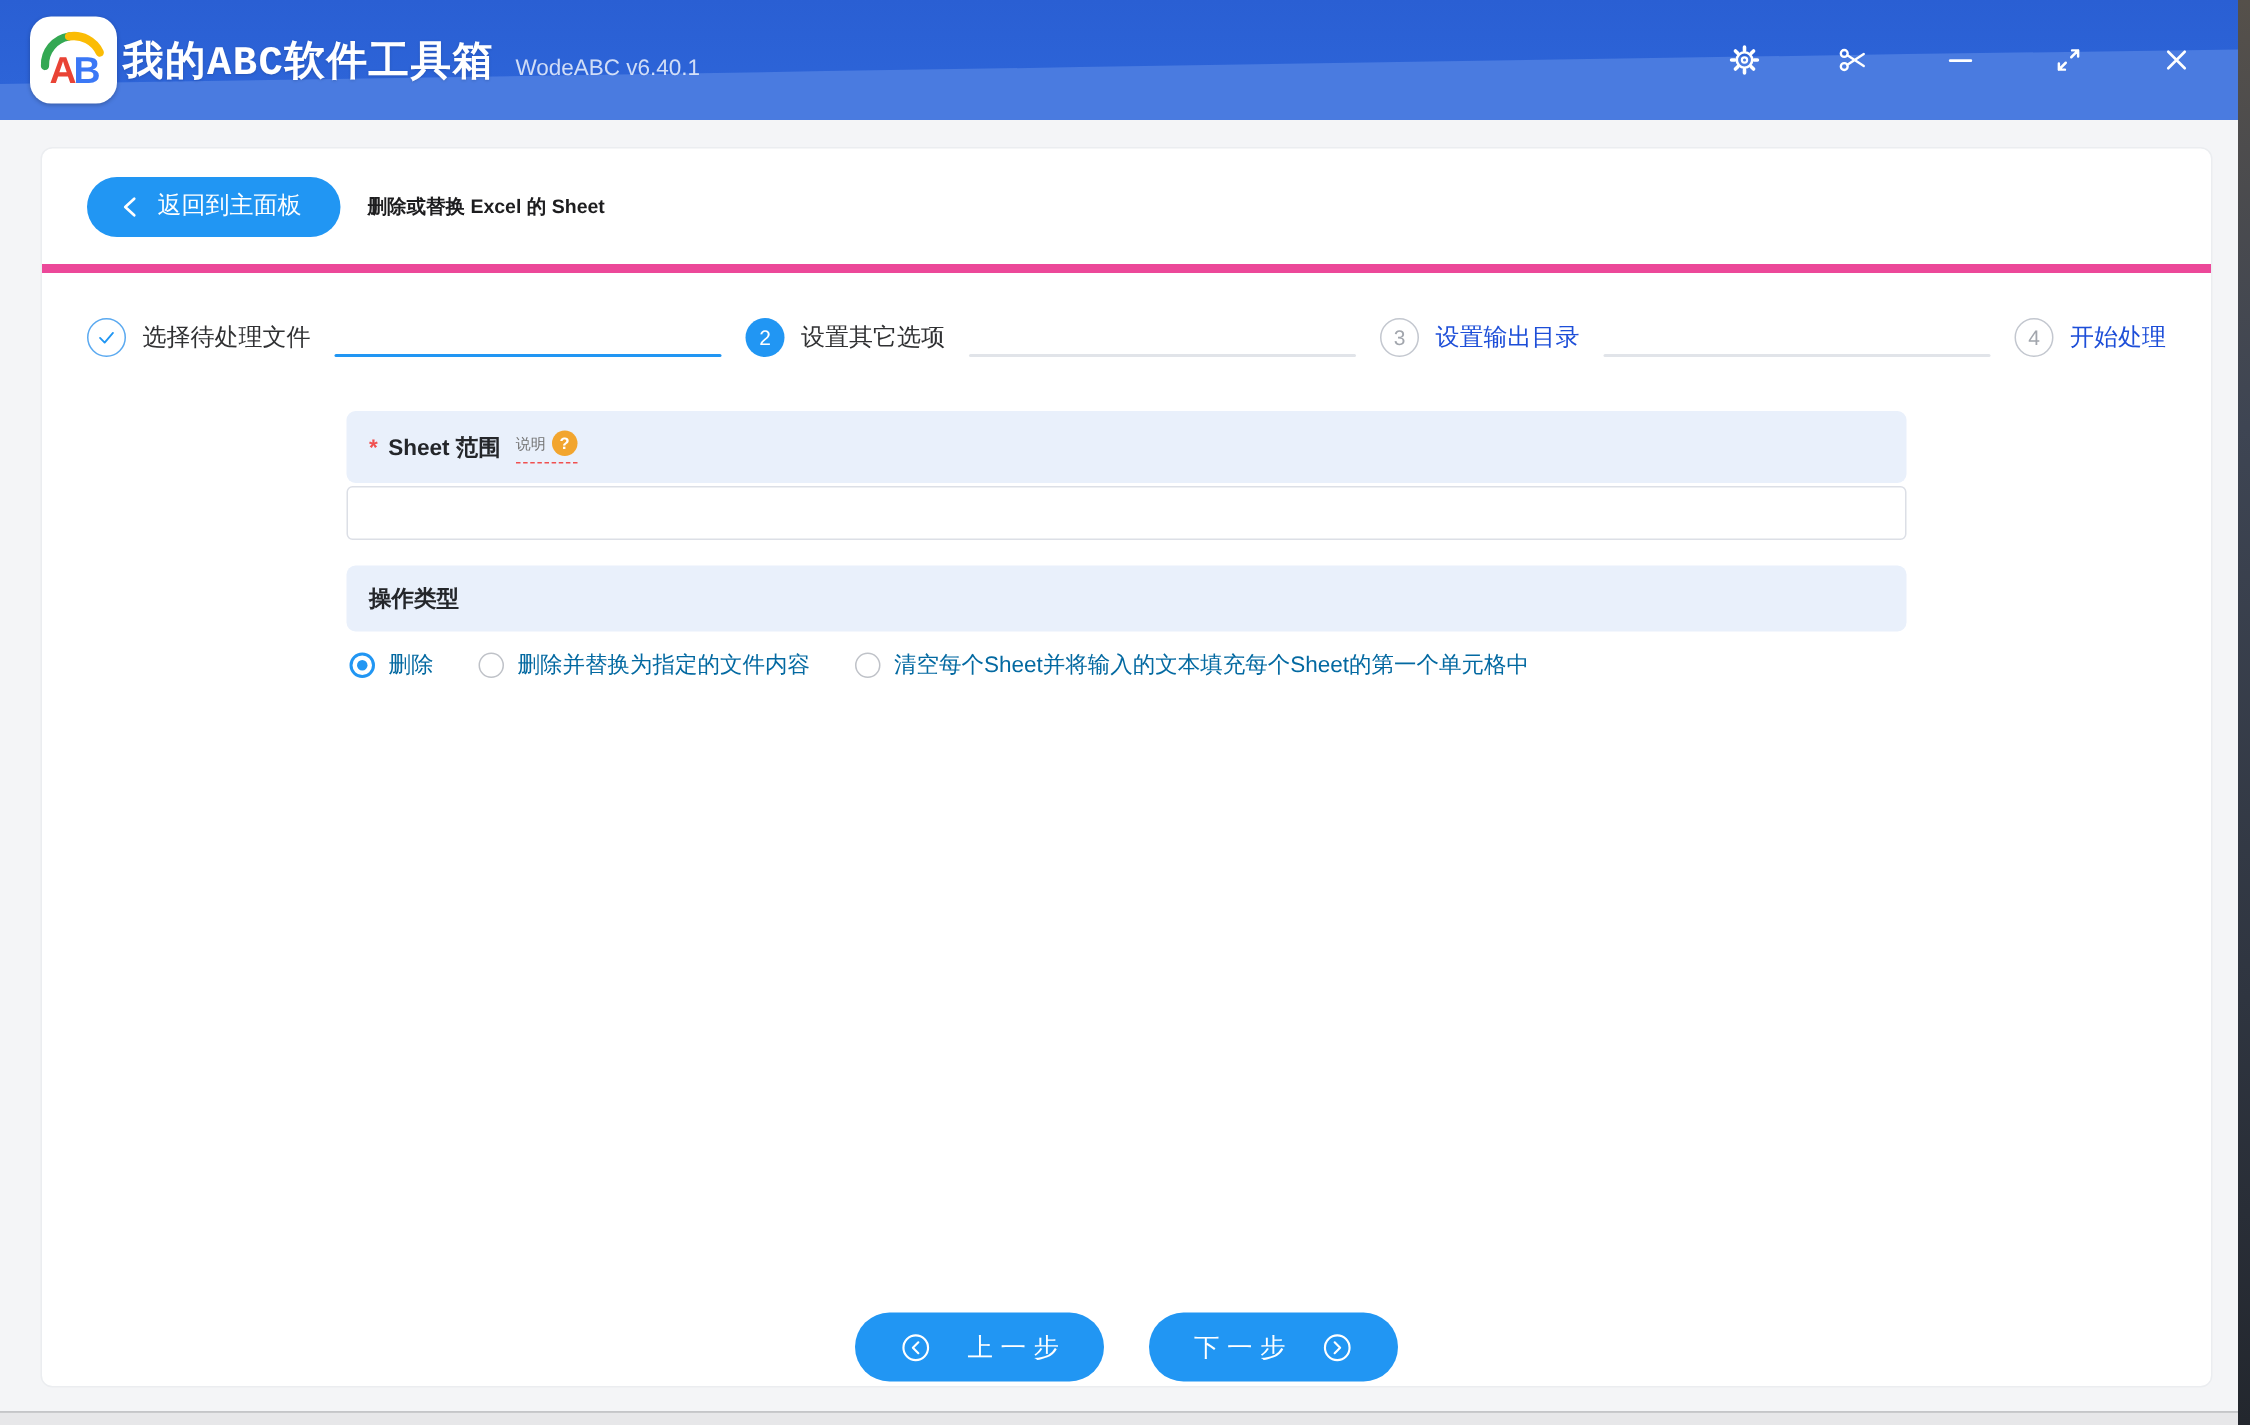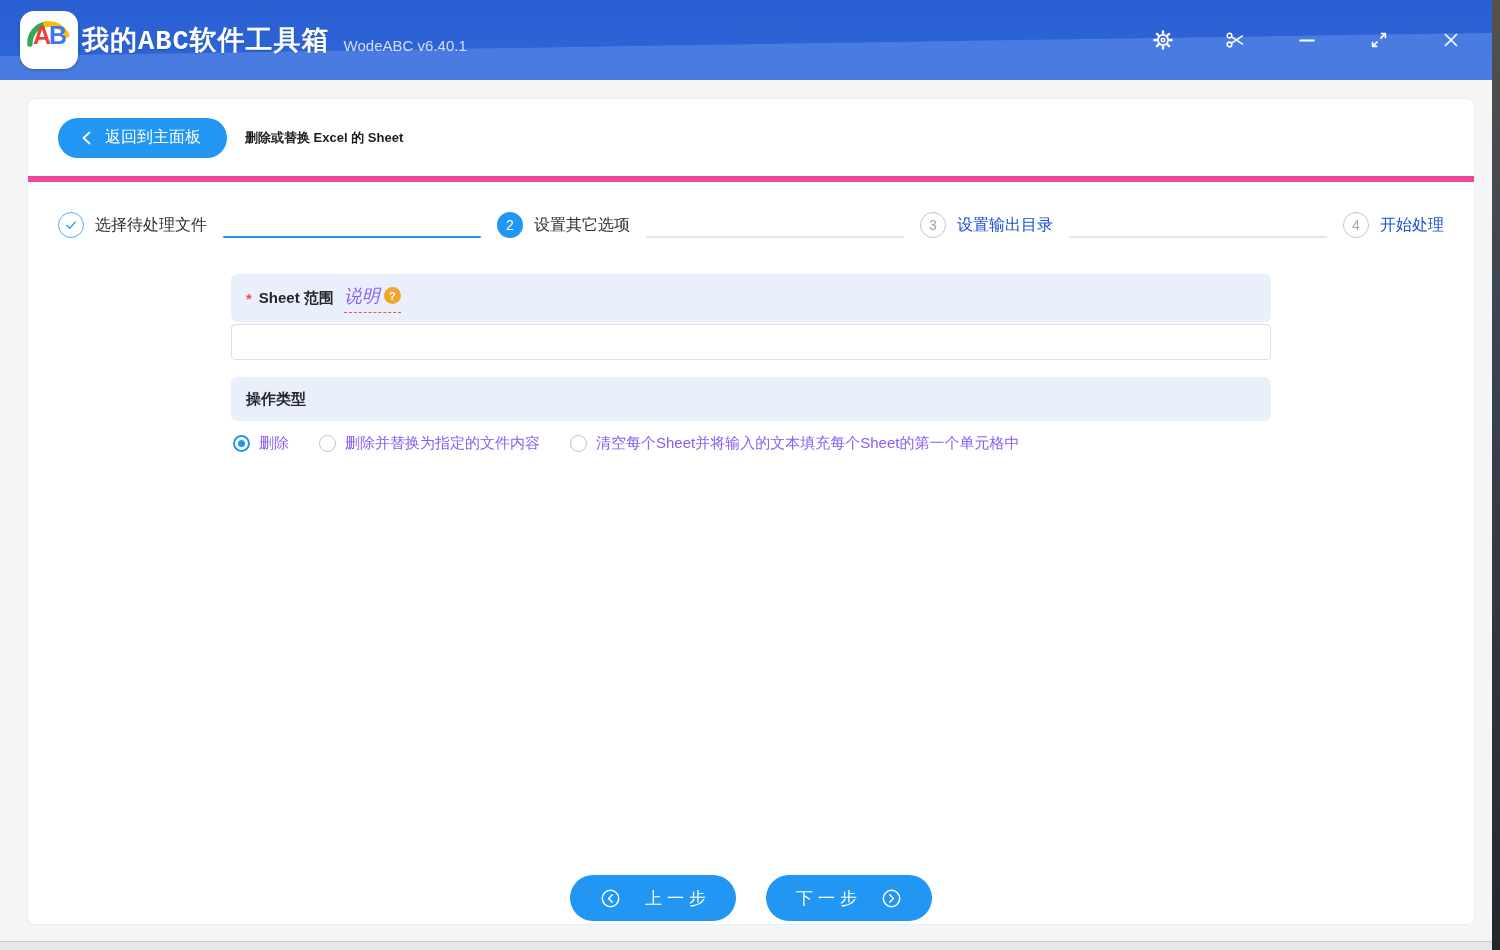--- a/index.html
+++ b/index.html
@@ -6,21 +6,21 @@
   html,body { width:1500px; height:950px; }
   body { font-family:"Liberation Sans","DejaVu Sans",sans-serif; background:#3a3f4a; }
   .app { position:relative; width:1500px; height:950px; overflow:hidden; background:#3a3f4a; }
   .window { position:absolute; left:0; top:0; width:1492px; height:941px; background:#f4f5f7; }
   .window-bottom { position:absolute; left:0; top:941px; width:1492px; height:9px; background:#e7e7e9; border-top:1px solid #c9cacc; }
 
   
   .titlebar { position:relative; width:100%; height:80px; background:linear-gradient(180deg,#2a5fd3,#2e66da); overflow:hidden; }
   .titlebar-wave { position:absolute; left:0; bottom:0; width:100%; height:80px; pointer-events:none; }
   .titlebar-inner { position:relative; height:100%; display:flex; align-items:center; padding:0 28px 0 20px; }
-  .logo { width:58px; height:58px; background:#ffffff; border-radius:14px; position:relative; display:flex; align-items:center; justify-content:center; box-shadow:0 1px 3px rgba(0,0,0,.25); }
+  .logo { width:58px; height:58px; background:#ffffff; border-radius:14px; position:relative; display:flex; align-items:flex-end; justify-content:center; box-shadow:0 1px 3px rgba(0,0,0,.25); }
   .logo-letters { position:relative; font-weight:800; font-size:25px; letter-spacing:-2px; line-height:1; margin-bottom:9px; }
   .logo-a { color:#e94335; }
   .logo-b { color:#3b78f6; }
   .logo-arc { position:absolute; left:0; top:0; width:58px; height:58px; }
   .app-title { color:#ffffff; font-size:27px; font-weight:700; margin-left:4px; letter-spacing:1px; text-shadow:0 1px 2px rgba(0,0,0,.15);font-family:Liberation Mono, monospace; }
   .app-version { color:rgba(255,255,255,.78); font-size:15px; margin-left:14px; margin-top:10px; }
   .tb-actions { margin-left:auto; display:flex; align-items:center; gap:46px; }
   .tb-btn { width:26px; height:26px; display:flex; align-items:center; justify-content:center; cursor:pointer; }
   .tb-btn svg { width:22px; height:22px; }
 
@@ -44,30 +44,30 @@
   .connector.blue { background:#2196f3; }
   .connector.gray { background:#e1e4e9; }
 
   
   .form { width:1040px; margin:14px auto 0 auto; }
   .section-head { background:#e9f0fb; border-radius:6px; display:flex; align-items:center; padding:0 15px; font-size:15px; font-weight:700; color:#24262a; }
   .section-head.sheet { height:48px; }
   .section-head.op { height:44px; margin-top:17px; }
   .req-mark { color:#f05050; margin-right:7px; font-weight:700; }
   .help-wrap { display:inline-flex; align-items:center; gap:4px; margin-left:10px; padding-bottom:4px; border-bottom:1.5px dashed #f05050; cursor:pointer; }
-  .help-link { color:#8b5cf6; font-size:18px; font-weight:400;font-style:italic; }
+  .help-link { color:#737373; font-size:10px; font-weight:400; }
   .help-badge { width:17px; height:17px; border-radius:50%; background:#f2a52e; color:#ffffff; font-size:11px; font-weight:700; display:flex; align-items:center; justify-content:center; }
   .text-input { margin-top:2px; width:100%; height:36px; border:1px solid #dcdfe6; border-radius:4px; padding:0 12px; font-size:14px; color:#303133; outline:none; background:#ffffff; }
   .radio-row { display:flex; align-items:center; gap:30px; margin-top:13px; padding-left:2px; }
   .radio-opt { display:flex; align-items:center; gap:9px; cursor:pointer; }
   .radio-dot { width:17px; height:17px; border-radius:50%; background:#ffffff; flex-shrink:0; position:relative; }
   .radio-opt.selected .radio-dot { border:2px solid #2196f3; }
   .radio-opt.selected .radio-dot::after { content:""; position:absolute; left:50%; top:50%; width:7px; height:7px; margin:-3.5px 0 0 -3.5px; border-radius:50%; background:#2196f3; }
   .radio-opt.unselected .radio-dot { border:1px solid #bfc2c8; }
-  .radio-label { font-size:15px; color:#8b5cf6; white-space:nowrap; }
+  .radio-label { font-size:15px; color:#0369a1; white-space:nowrap; }
 
   
   .footer { position:absolute; left:0; bottom:3px; width:100%; display:flex; justify-content:center; gap:30px; }
   .nav-btn { height:46px; border-radius:23px; background:#2196f3; color:#ffffff; border:none; display:flex; align-items:center; gap:24px; padding:0 30px; font-size:17px; cursor:pointer; }
   .nav-btn .btn-text { letter-spacing:5px; margin-right:-5px; }
   .nav-btn svg { width:21px; height:21px; }
 
   .desktop-sliver { position:absolute; right:0; top:0; width:8px; height:950px; background:linear-gradient(180deg,#55504a 0%,#3e4553 30%,#2f3540 70%,#23272e 100%); }
 </style>
 </head>

